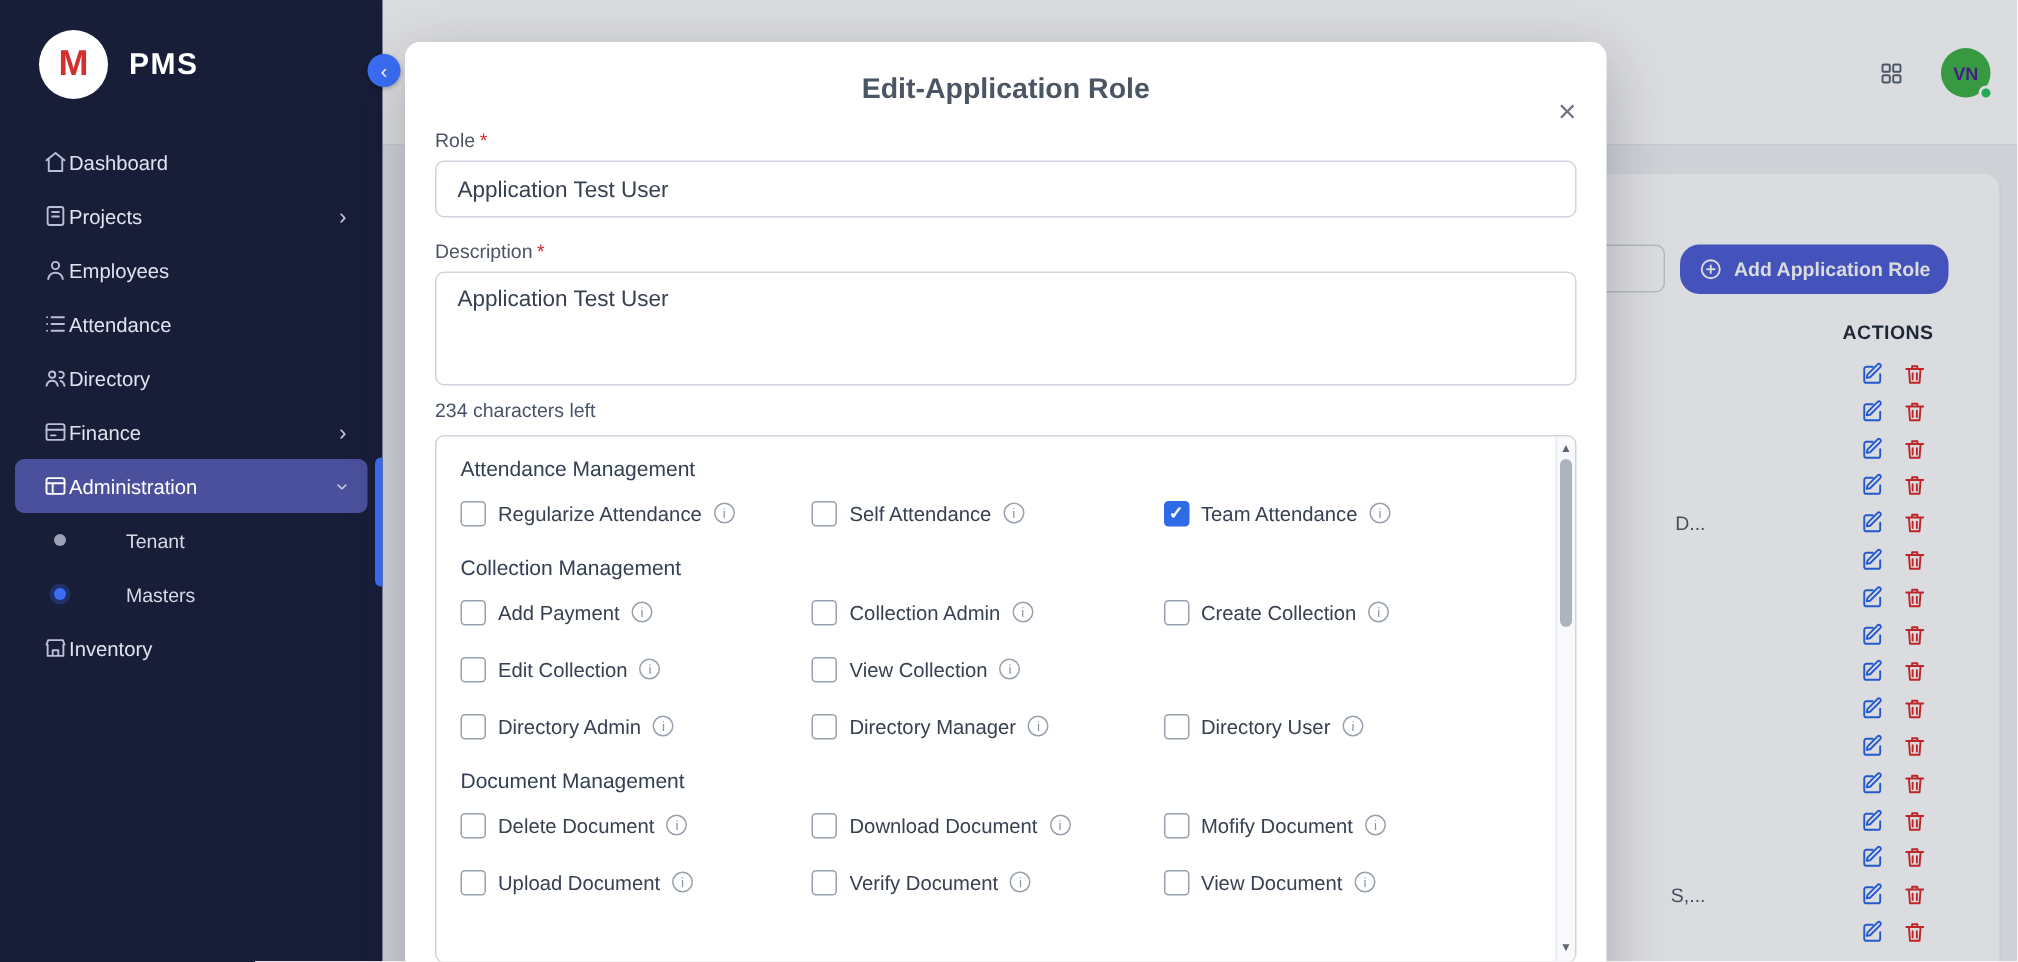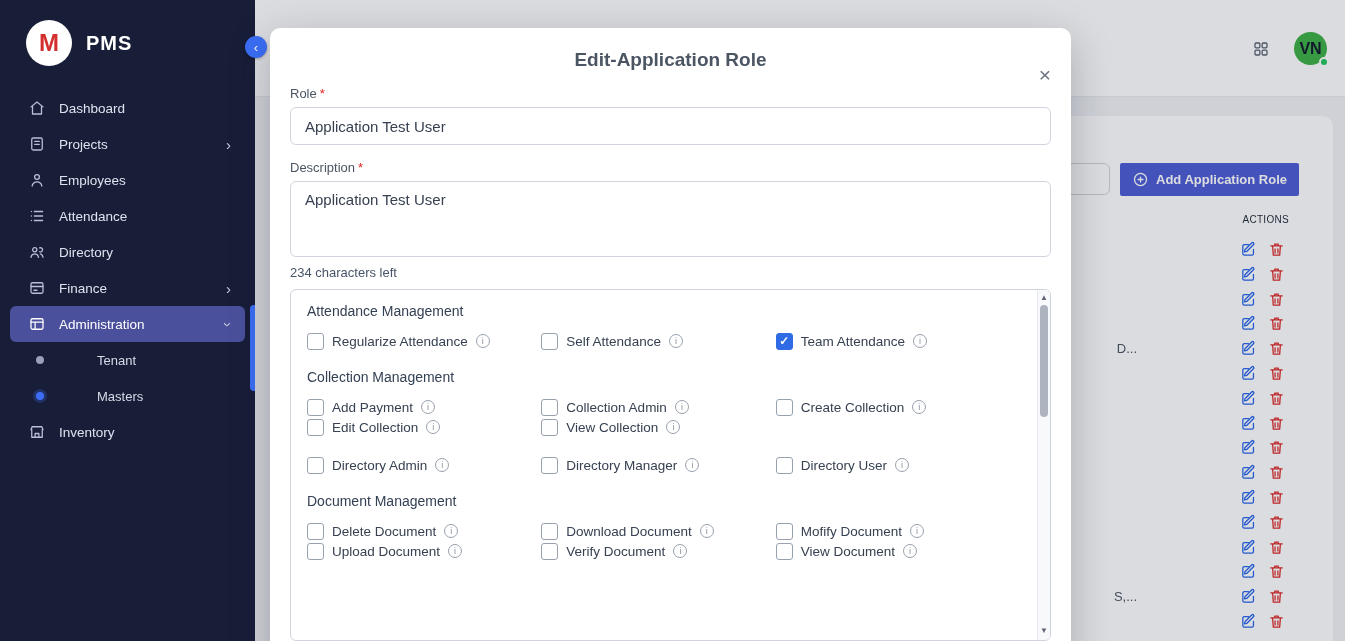--- a/index.html
+++ b/index.html
@@ -17,49 +17,49 @@
   html,body{width:1345px;height:641px;}
   .screen{position:relative;width:1345px;height:641px;overflow:hidden;background:#f1f2f6;}
 
   
   .sidebar{position:absolute;left:0;top:0;width:255px;height:641px;background:var(--sidebar-bg);z-index:3;}
   .logo-row{display:flex;align-items:center;gap:14px;padding:20px 22px 18px 26px;}
   .logo-circle{width:46px;height:46px;border-radius:50%;background:#ffffff;display:flex;align-items:center;justify-content:center;}
   .logo-letter{color:#d32f2f;font-size:24px;font-weight:700;}
   .logo-text{color:#ffffff;font-size:20px;font-weight:700;letter-spacing:1px;text-align:center;}
   .nav{margin-top:6px;}
-  .nav-item{position:relative;display:flex;align-items:center;gap:13px;height:36px;margin:0 10px;padding:0 14px 0 18px;border-radius:6px;color:#dfe3ef;font-size:13.5px;cursor:pointer;}
+  .nav-item{position:relative;display:flex;align-items:center;height:36px;margin:0 10px;padding:0 14px 0 18px;border-radius:6px;color:#dfe3ef;font-size:13.5px;cursor:pointer;}
   .nav-item .nav-icon{width:18px;height:18px;color:#b9bfd4;display:inline-flex;}
   .nav-item .nav-icon svg{width:18px;height:18px;}
   .nav-item.active{background:var(--active-nav-bg);color:#ffffff;}
   .nav-item.active .nav-icon{color:#ffffff;}
   .nav-label{flex:1;}
   .chev{font-size:15px;color:#c6cbdd;line-height:1;}
   .chev.down{display:inline-block;transform:rotate(90deg);}
   .nav-item.sub{padding-left:24px;height:36px;color:#d7dae6;font-size:13px;}
   .dot{width:8px;height:8px;border-radius:50%;background:#9aa0b5;margin-right:40px;margin-left:2px;}
   .dot.blue{background:var(--accent-blue);box-shadow:0 0 0 3px rgba(59,110,245,.25);}
   .side-indicator{position:absolute;right:0;top:305px;width:5px;height:86px;background:var(--accent-blue);border-radius:4px 0 0 4px;z-index:4;}
   .collapse-btn{position:absolute;left:245px;top:36px;width:22px;height:22px;border-radius:50%;background:var(--accent-blue);color:#fff;display:flex;align-items:center;justify-content:center;font-size:13px;line-height:1;z-index:6;box-shadow:0 1px 3px rgba(0,0,0,.3);cursor:pointer;}
 
   
   .main{position:absolute;left:255px;top:0;right:0;bottom:0;}
   .topbar{position:absolute;left:0;top:0;right:0;height:97px;background:#ffffff;border-bottom:1px solid #e8eaee;}
   .topbar-right{position:absolute;right:18px;top:32px;display:flex;align-items:center;gap:24px;}
   .apps-grid{width:18px;height:18px;color:#555f6e;cursor:pointer;}
   .apps-grid svg{width:18px;height:18px;}
-  .avatar{position:relative;width:33px;height:33px;border-radius:50%;background:var(--avatar-green);color:#0f172a;font-size:16px;font-weight:700;display:flex;align-items:center;justify-content:center;cursor:pointer;}
+  .avatar{position:relative;width:33px;height:33px;border-radius:50%;background:var(--avatar-green);color:#4c1d95;font-size:12px;font-weight:700;display:flex;align-items:center;justify-content:center;cursor:pointer;}
   .avatar .status{position:absolute;right:-2px;bottom:-2px;width:10px;height:10px;border-radius:50%;background:#22c55e;border:2px solid #fff;}
   .content{position:absolute;left:0;top:97px;right:0;bottom:0;background:#f1f2f6;}
   .card{position:absolute;left:17px;top:19px;right:12px;height:700px;background:#ffffff;border-radius:10px;box-shadow:0 1px 2px rgba(16,24,40,.05);}
   .search-input{position:absolute;top:47px;right:223px;width:200px;height:32px;border:1px solid #d0d5dd;border-radius:6px;background:#fff;padding:0 10px;font-size:13px;color:#374151;}
-  .add-btn{position:absolute;top:47px;right:34px;width:179px;height:33px;background:var(--primary-button);border:none;border-radius:2px;color:#fff;font-size:13px;font-weight:700;display:flex;align-items:center;justify-content:center;gap:7px;cursor:pointer;}
+  .add-btn{position:absolute;top:47px;right:34px;width:179px;height:33px;background:var(--primary-button);border:none;border-radius:13px;color:#fff;font-size:13px;font-weight:700;display:flex;align-items:center;justify-content:center;gap:7px;cursor:pointer;}
   .add-btn .plus-ic{width:17px;height:17px;display:inline-flex;}
   .add-btn .plus-ic svg{width:17px;height:17px;}
-  .actions-header{position:absolute;top:98px;right:44px;font-size:10px;font-weight:400;color:#1f2937;letter-spacing:.3px;}
+  .actions-header{position:absolute;top:98px;right:44px;font-size:13px;font-weight:700;color:#1f2937;letter-spacing:.3px;}
   .t-rows{position:absolute;top:122px;left:0;right:0;}
   .t-row{position:relative;height:24.8px;}
   .frag{position:absolute;right:196px;top:4px;font-size:13px;color:#4b5563;}
   .row-actions{position:absolute;right:48px;top:3px;display:flex;gap:11px;}
   .act{width:17px;height:17px;display:inline-flex;cursor:pointer;}
   .act svg{width:17px;height:17px;}
   .act.edit{color:var(--edit-icon);}
   .act.del{color:var(--delete-icon);}
 
   
@@ -69,21 +69,21 @@
   .modal-close{position:absolute;right:20px;top:36px;font-size:21px;color:#6b7280;cursor:pointer;line-height:1;}
   .field-label{margin-top:15px;font-size:13px;color:#4b5563;}
   .req{color:var(--required-red);margin-left:3px;}
   .text-input{margin-top:6px;width:100%;height:38px;border:1px solid #d0d5dd;border-radius:6px;padding:0 14px;font-size:15px;color:#374151;background:#fff;}
   .desc-area{margin-top:6px;width:100%;height:76px;border:1px solid #d0d5dd;border-radius:6px;padding:8px 14px;font-size:15px;color:#374151;resize:none;background:#fff;line-height:1.3;}
   .char-counter{margin-top:4px;text-align:left;font-size:13px;color:#475467;height:16px;}
   .perm-box{position:relative;margin-top:8px;height:352px;border:1px solid #d0d5dd;border-radius:6px;overflow:hidden;padding:13px 40px 0 16px;}
   .perm-group{margin-top:18px;}
   .perm-group:first-child{margin-top:0;}
   .perm-title{font-size:14px;font-weight:400;color:#344054;height:18px;}
-  .perm-grid{display:grid;grid-template-columns:1fr 1fr 1fr;row-gap:0;margin-top:10px;}
+  .perm-grid{display:grid;grid-template-columns:1fr 1fr 1fr;row-gap:18px;margin-top:10px;}
   .perm-opt{display:flex;align-items:center;gap:8px;height:20px;cursor:pointer;}
   .cb{width:17px;height:17px;border:1.5px solid #98a1ae;border-radius:3px;background:#fff;display:inline-flex;align-items:center;justify-content:center;font-size:12px;font-weight:700;color:#fff;flex:none;}
   .cb.checked{background:var(--checkbox-checked);border-color:var(--checkbox-checked);}
   .opt-label{font-size:13.5px;color:#374151;}
   .info{width:14px;height:14px;border:1px solid #98a1ae;border-radius:50%;color:#8a929e;font-size:9px;display:inline-flex;align-items:center;justify-content:center;flex:none;}
   .scrollbar{position:absolute;right:0;top:0;bottom:0;width:13px;background:#f8f9fb;border-left:1px solid #e7e9ee;}
   .sb-arrow{position:absolute;left:0;width:12px;text-align:center;font-size:8px;color:#5f6672;cursor:pointer;}
   .sb-arrow.up{top:3px;}
   .sb-arrow.down{bottom:5px;}
   .sb-thumb{position:absolute;left:2px;top:15px;width:8px;height:112px;background:#aeb4bf;border-radius:4px;cursor:pointer;}

